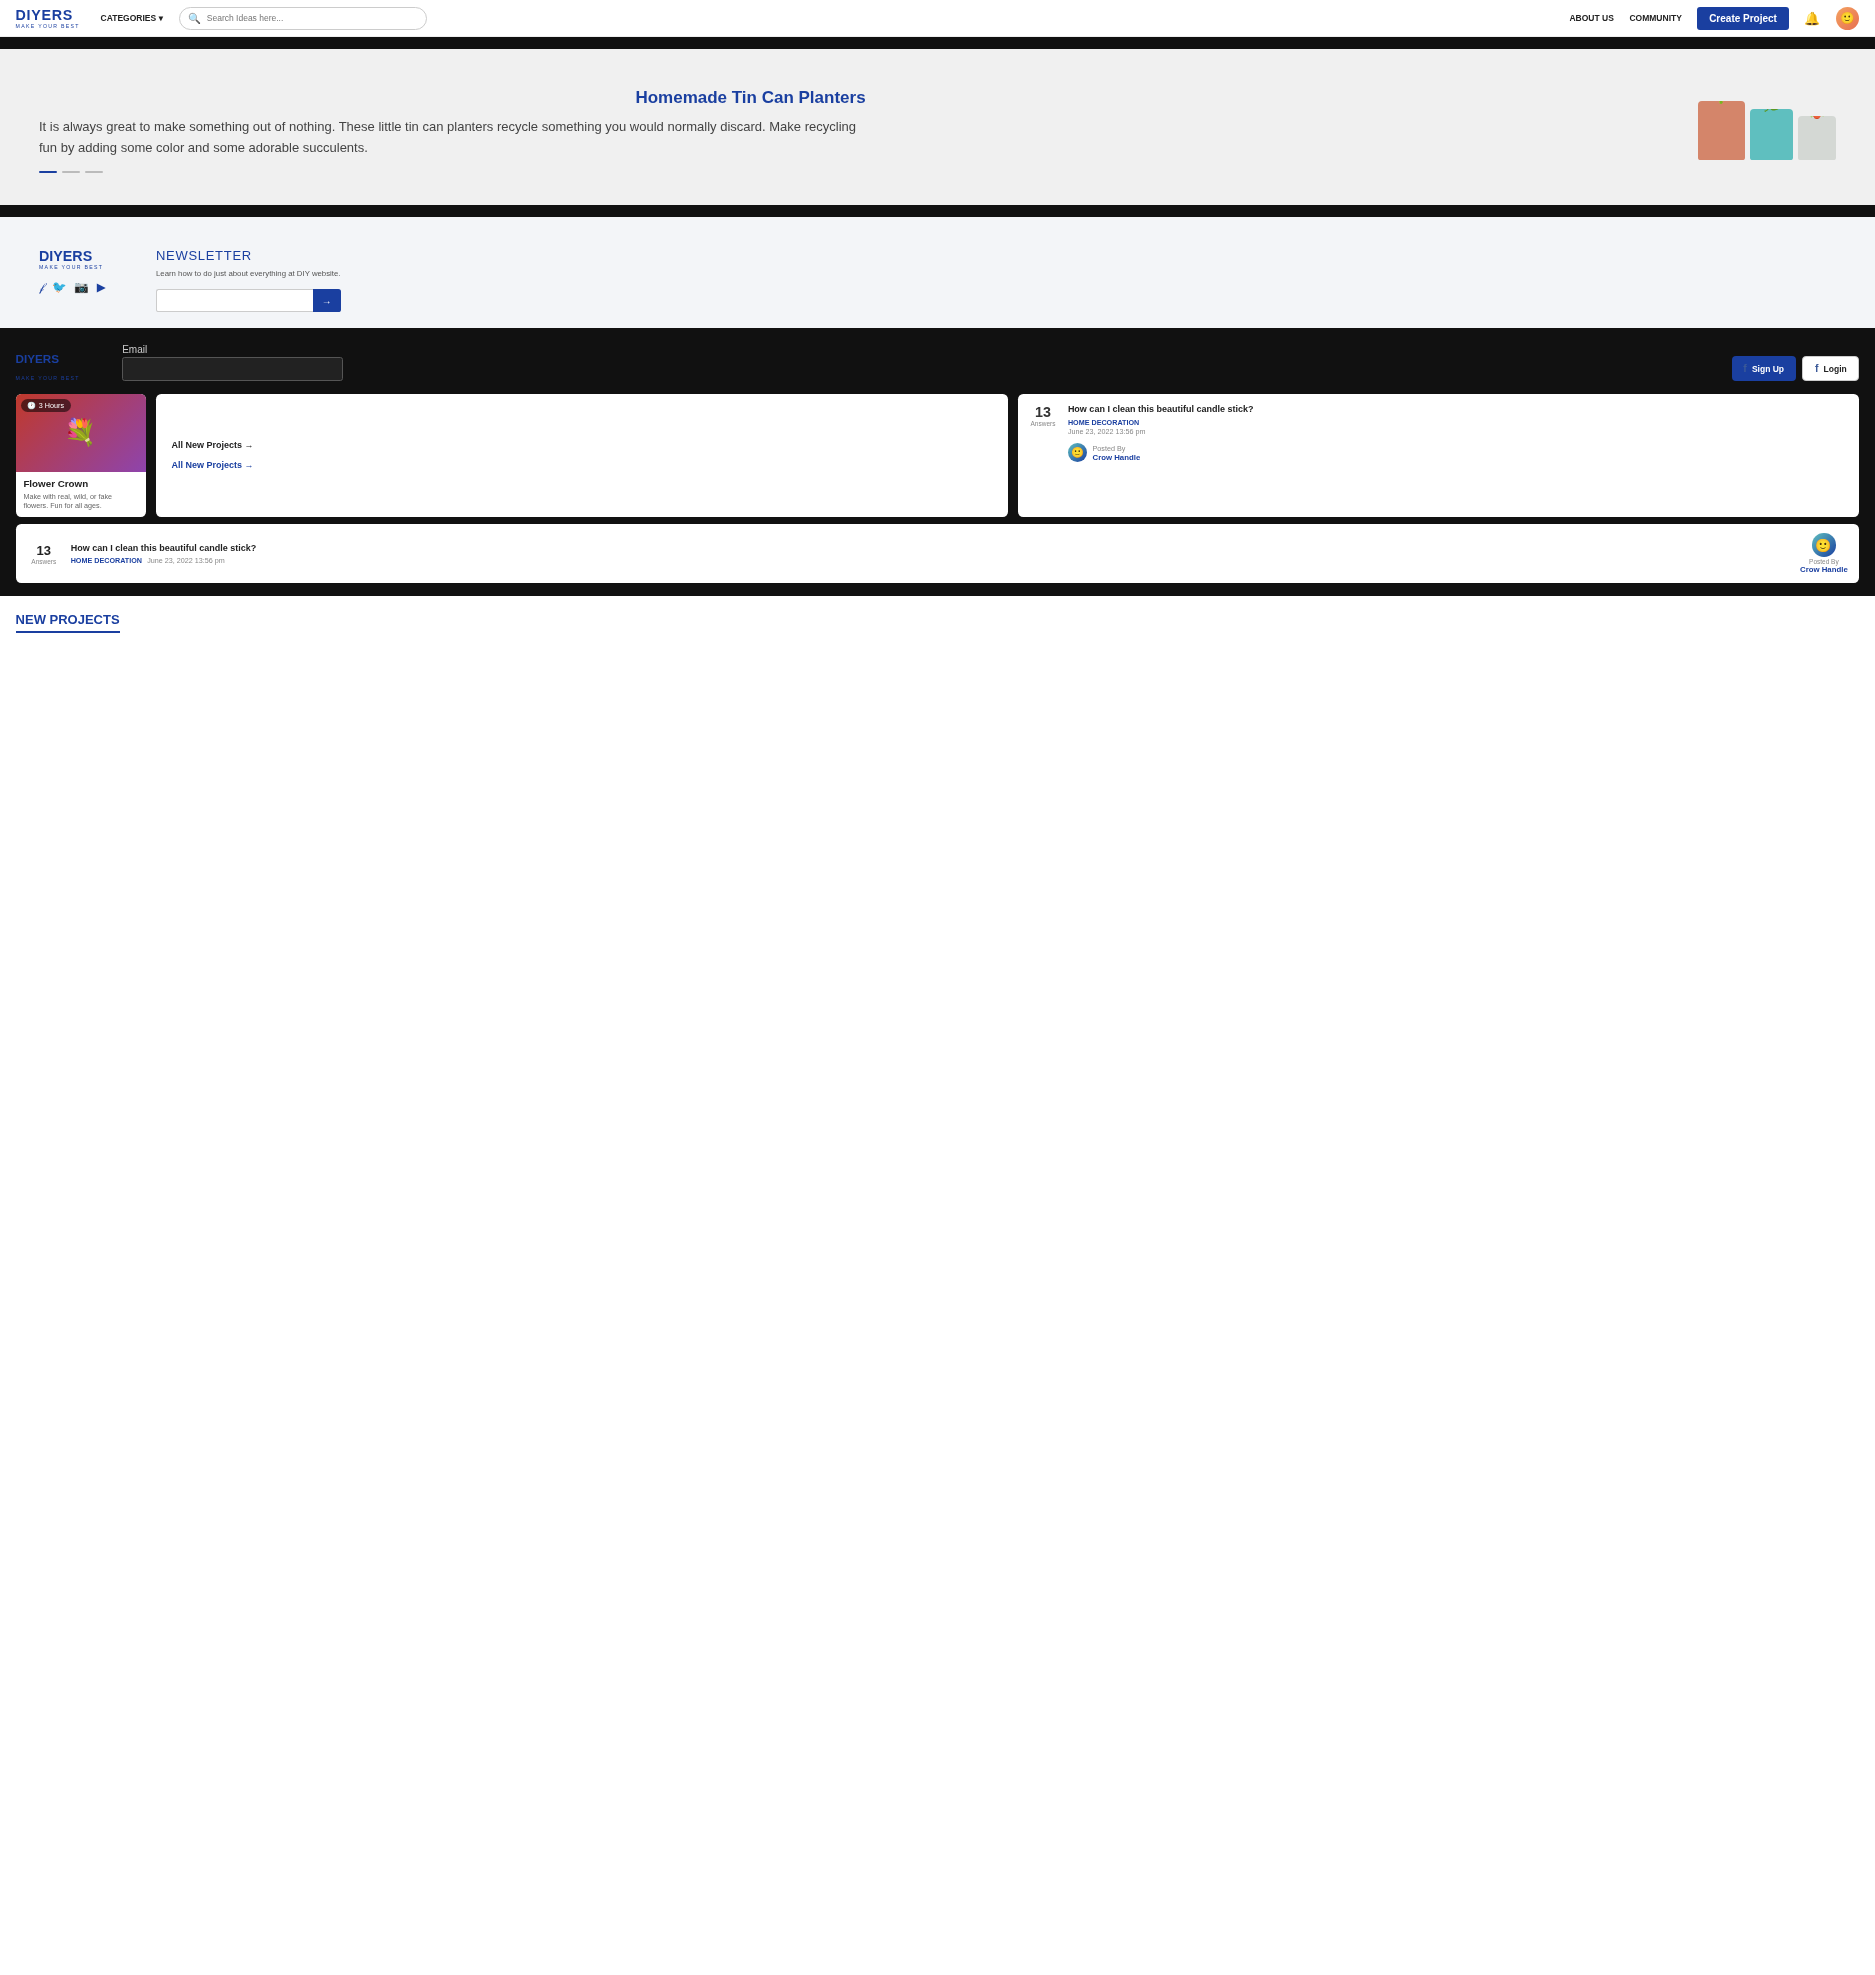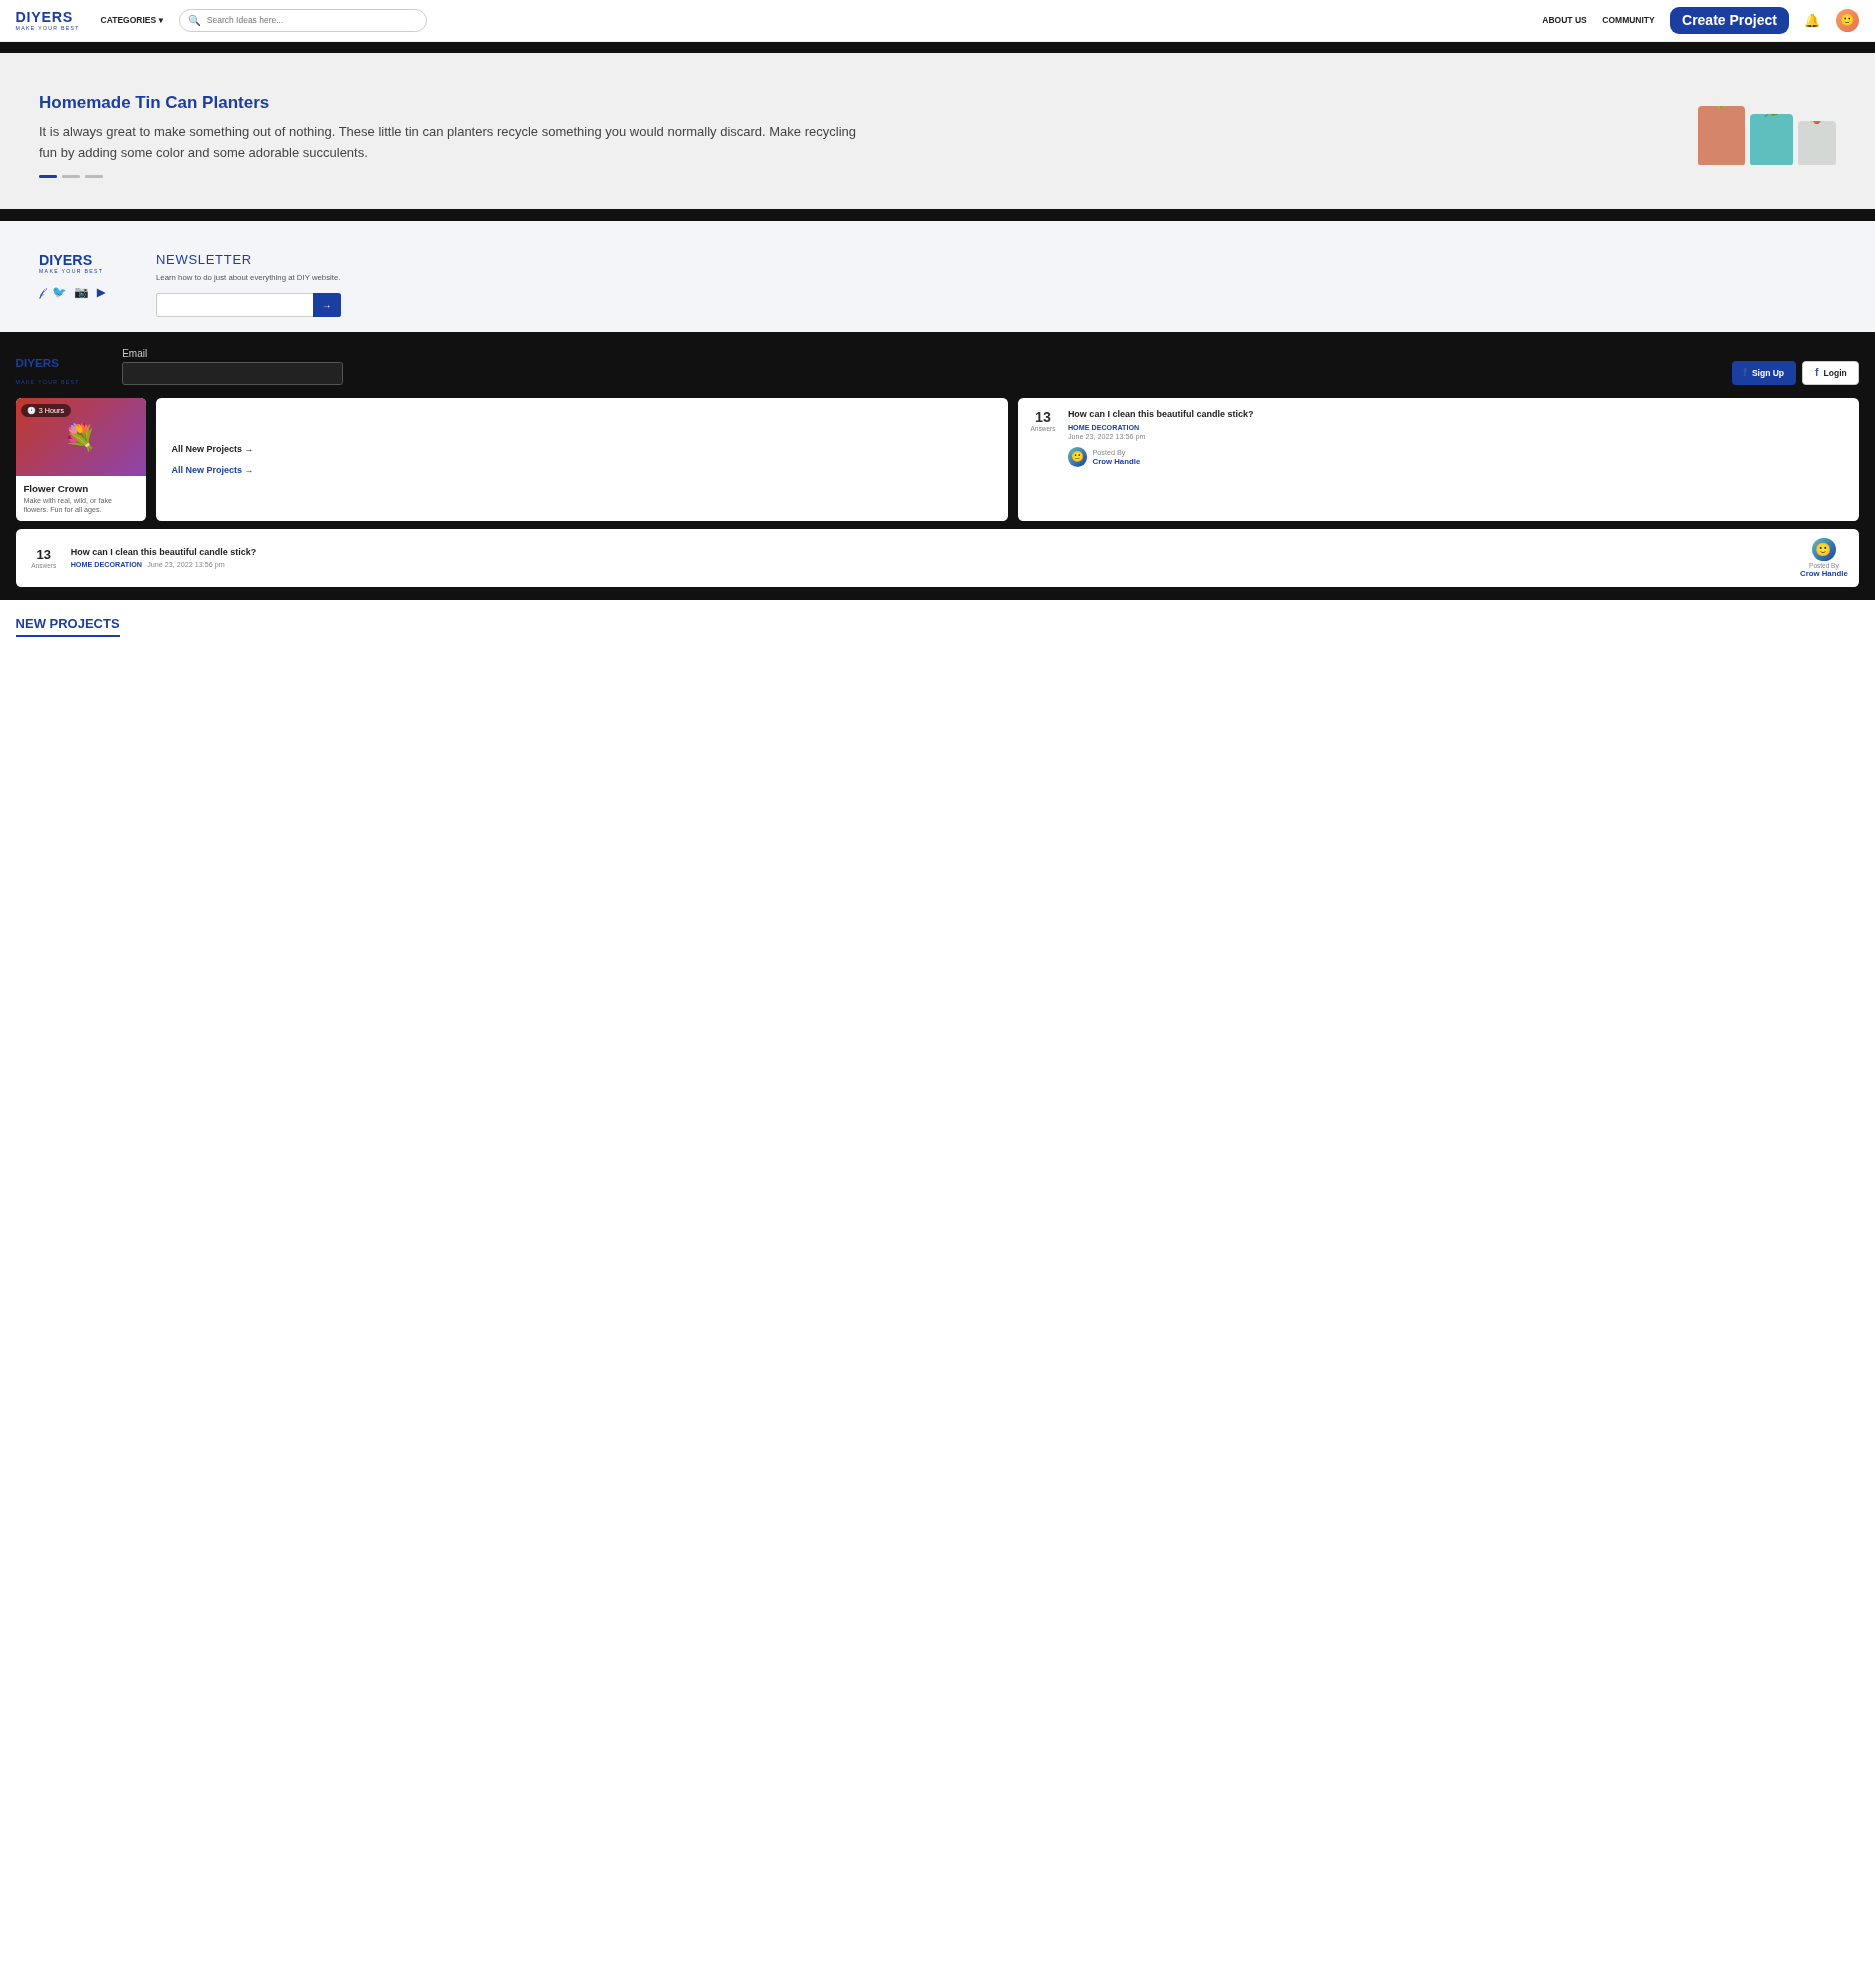--- a/index.html
+++ b/index.html
@@ -27,22 +27,22 @@
       border: 1px solid #ccc; border-radius: 13px;
       padding: 3.9px 9px; flex: 1; max-width: 248px; gap: 5.2px;
     }
     .search-bar input {
       border: none; outline: none; font-size: 8.5px; width: 100%; color: #888;
     }
     .nav-links { display: flex; align-items: center; gap: 15.6px; margin-left: auto; }
     .nav-link { font-size: 8.5px; font-weight: 600; color: #222; text-decoration: none; }
     .create-btn {
       background: #1a3fa0; color: #fff;
-      border: none; border-radius: 9px;
-      padding: 5.9px 11.7px; font-size: 14px; font-weight: 700; cursor: pointer;
+      border: none; border-radius: 3px;
+      padding: 5.9px 11.7px; font-size: 10px; font-weight: 700; cursor: pointer;
     }
     .notif-icon { font-size: 13px; cursor: pointer; color: #555; }
     .avatar {
       width: 23.4px; height: 23.4px; border-radius: 50%;
       background: linear-gradient(135deg, #f4a261, #e76f51);
       display: flex; align-items: center; justify-content: center;
       font-size: 11.7px; cursor: pointer; overflow: hidden;
     }
 
     
@@ -52,21 +52,21 @@
     .hero {
       background: #f0f0f0;
       display: flex;
       align-items: center;
       justify-content: space-between;
       padding: 31px 39px 23.4px 39px;
       min-height: 156px;
       position: relative;
     }
     .hero-text { max-width: 46%; }
-    .hero-title { font-size: 17px; font-weight: 900; color: #1a3fa0; margin-bottom: 9px; }
+    .hero-title { font-size: 17px; font-weight: 900; color: #1a3fa0; margin-bottom: 9px; text-align: right; }
     .hero-desc { font-size: 13px; color: #444; line-height: 1.6; }
     .hero-dots { display: flex; gap: 5.2px; margin-top: 11.7px; }
     .hero-dot { width: 18px; height: 2.6px; border-radius: 1.3px; background: #bbb; }
     .hero-dot.active { background: #1a3fa0; }
     .hero-image-area {
       width: 48%;
       display: flex;
       justify-content: flex-end;
       align-items: flex-end;
     }

